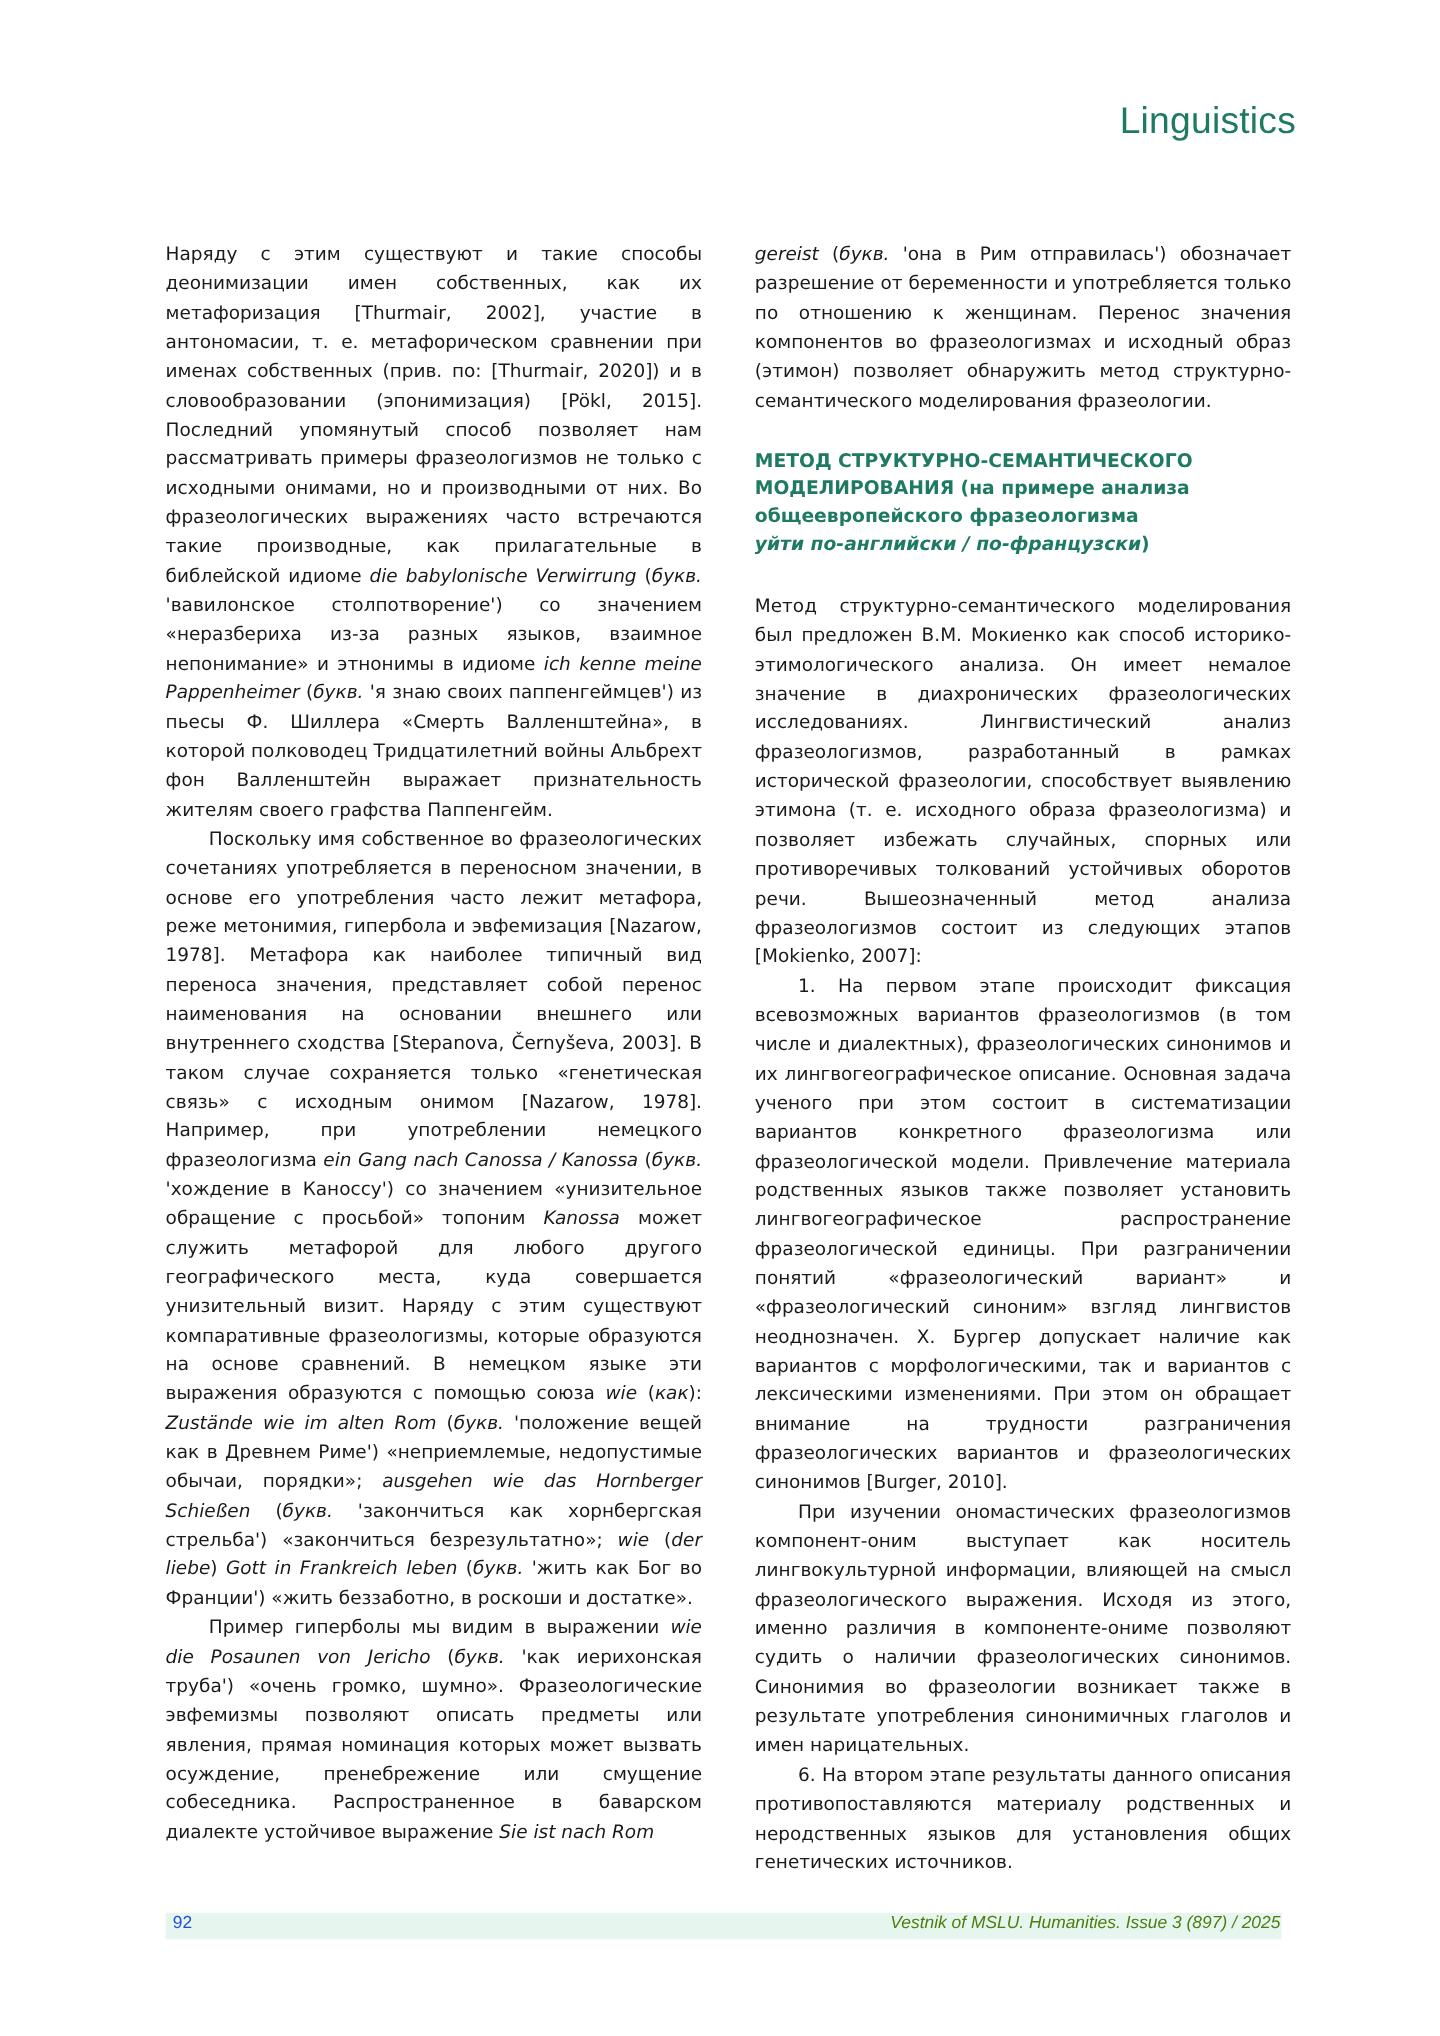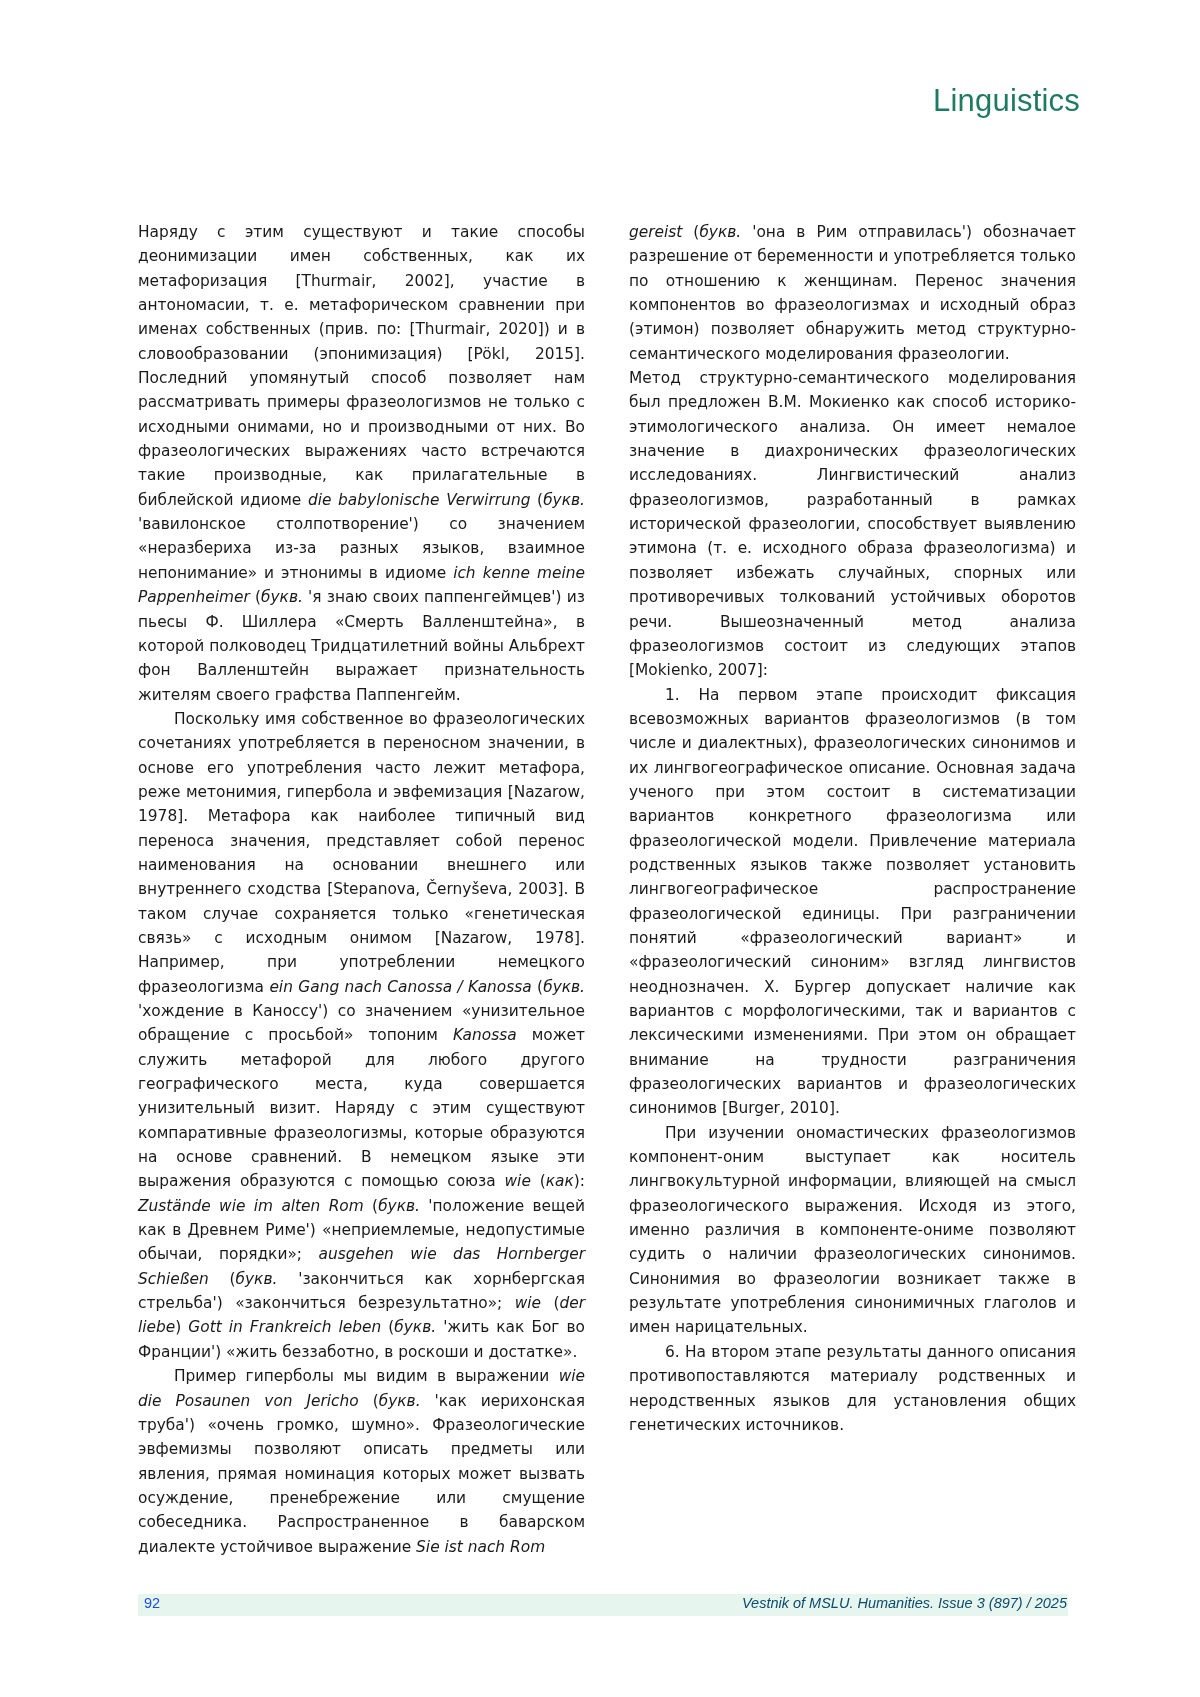--- a/index.html
+++ b/index.html
@@ -1,42 +1,43 @@
 <!DOCTYPE html>
 <html><head>
 <meta charset="utf-8">
 <style>
   html, body { margin: 0; padding: 0; background: #ffffff; }
   body { width: 1200px; height: 1697px; position: relative; overflow: hidden; font-family: "DejaVu Sans", sans-serif; color: #1a1a1a; }
   .section-label { position: absolute; right: 120px; top: 83px; font-family: "Liberation Sans", sans-serif; font-size: 31px; color: #1f7a63; letter-spacing: 0.2px; }
-  .col { position: absolute; top: 200px; width: 447px; font-size: 15.4px; line-height: 24.35px; text-align: justify; hyphens: manual; margin-top: 20px; }
+  .col { position: absolute; top: 200px; width: 447px; font-size: 15.4px; line-height: 24.35px; text-align: justify; hyphens: manual; }
   .col.left { left: 138px; }
   .col.right { left: 629px; }
   .col p { margin: 0; }
   .col p.indent { text-indent: 36px; }
   .col i { font-style: italic; }
   .heading { margin: 27px 0 28px 0 !important; font-family: "DejaVu Sans", sans-serif; font-weight: bold; font-size: 15.6px; line-height: 23px; color: #1f7a63; text-align: left !important; }
   .heading i { font-style: italic; }
   .footer-bar { position: absolute; left: 138px; top: 1594px; width: 930px; height: 22px; background: #e6f6ee; }
   .footer-page { position: absolute; left: 144px; top: 1595px; font-family: "Liberation Sans", sans-serif; font-size: 14.5px; color: #1d4ed8; }
-  .footer-journal { position: absolute; right: 133px; top: 1595px; font-family: "Liberation Sans", sans-serif; font-style: italic; font-size: 14.5px; color: #0c4a6e; }
+  .footer-journal { position: absolute; right: 133px; top: 1595px; font-family: "Liberation Sans", sans-serif; font-style: italic; font-size: 14.5px; color: #4d7c0f; }
 </style>
 </head>
 <body>
 
 <div class="section-label">Linguistics</div>
 
 <div class="col left">
   <p>Наряду с этим существуют и такие способы деонимизации имен собственных, как их метафоризация [Thurmair, 2002], участие в антономасии, т. е. метафорическом сравнении при именах собственных (прив. по: [Thurmair, 2020]) и в словообразовании (эпонимизация) [Pökl, 2015]. Последний упомянутый способ позволяет нам рассматривать примеры фразеологизмов не только с исходными онимами, но и производными от них. Во фразеологических выражениях часто встречаются такие производные, как прилагательные в библейской идиоме <i>die babylonische Verwirrung</i> (<i>букв.</i> 'вавилонское столпотворение') со значением «неразбериха из-за разных языков, взаимное непонимание» и этнонимы в идиоме <i>ich kenne meine Pappenheimer</i> (<i>букв.</i> 'я знаю своих паппенгеймцев') из пьесы Ф. Шиллера «Смерть Валленштейна», в которой полководец Тридцатилетний войны Альбрехт фон Валленштейн выражает признательность жителям своего графства Паппенгейм.</p>
   <p class="indent">Поскольку имя собственное во фразеологических сочетаниях употребляется в переносном значении, в основе его употребления часто лежит метафора, реже метонимия, гипербола и эвфемизация [Nazarow, 1978]. Метафора как наиболее типичный вид переноса значения, представляет собой перенос наименования на основании внешнего или внутреннего сходства [Stepanova, Černyševa, 2003]. В таком случае сохраняется только «генетическая связь» с исходным онимом [Nazarow, 1978]. Например, при употреблении немецкого фразеологизма <i>ein Gang nach Canossa / Kanossa</i> (<i>букв.</i> 'хождение в Каноссу') со значением «унизительное обращение с просьбой» топоним <i>Kanossa</i> может служить метафорой для любого другого географического места, куда совершается унизительный визит. Наряду с этим существуют компаративные фразеологизмы, которые образуются на основе сравнений. В немецком языке эти выражения образуются с помощью союза <i>wie</i> (<i>как</i>): <i>Zustände wie im alten Rom</i> (<i>букв.</i> 'положение вещей как в Древнем Риме') «неприемлемые, недопустимые обычаи, порядки»; <i>ausgehen wie das Hornberger Schießen</i> (<i>букв.</i> 'закончиться как хорнбергская стрельба') «закончиться безрезультатно»; <i>wie</i> (<i>der liebe</i>) <i>Gott in Frankreich leben</i> (<i>букв.</i> 'жить как Бог во Франции') «жить беззаботно, в роскоши и достатке».</p>
   <p class="indent">Пример гиперболы мы видим в выражении <i>wie die Posaunen von Jericho</i> (<i>букв.</i> 'как иерихонская труба') «очень громко, шумно». Фразеологические эвфемизмы позволяют описать предметы или явления, прямая номинация которых может вызвать осуждение, пренебрежение или смущение собеседника. Распространенное в баварском диалекте устойчивое выражение <i>Sie ist nach Rom</i></p>
 </div>
 
 <div class="col right">
   <p><i>gereist</i> (<i>букв.</i> 'она в Рим отправилась') обозначает разрешение от беременности и употребляется только по отношению к женщинам. Перенос значения компонентов во фразеологизмах и исходный образ (этимон) позволяет обнаружить метод структурно-семантического моделирования фразеологии.</p>
+  <p class="heading"><span>МЕТОД СТРУКТУРНО-СЕМАНТИЧЕСКОГО МОДЕЛИРОВАНИЯ (на примере анализа общеевропейского фразеологизма</span><br><i>уйти по-английски / по-французски</i><span>)</span></p>
   <p>Метод структурно-семантического моделирования был предложен В.М. Мокиенко как способ историко-этимологического анализа. Он имеет немалое значение в диахронических фразеологических исследованиях. Лингвистический анализ фразеологизмов, разработанный в рамках исторической фразеологии, способствует выявлению этимона (т. е. исходного образа фразеологизма) и позволяет избежать случайных, спорных или противоречивых толкований устойчивых оборотов речи. Вышеозначенный метод анализа фразеологизмов состоит из следующих этапов [Mokienko, 2007]:</p>
   <p class="indent">1. На первом этапе происходит фиксация всевозможных вариантов фразеологизмов (в том числе и диалектных), фразеологических синонимов и их лингвогеографическое описание. Основная задача ученого при этом состоит в систематизации вариантов конкретного фразеологизма или фразеологической модели. Привлечение материала родственных языков также позволяет установить лингвогеографическое распространение фразеологической единицы. При разграничении понятий «фразеологический вариант» и «фразеологический синоним» взгляд лингвистов неоднозначен. Х. Бургер допускает наличие как вариантов с морфологическими, так и вариантов с лексическими изменениями. При этом он обращает внимание на трудности разграничения фразеологических вариантов и фразеологических синонимов [Burger, 2010].</p>
   <p class="indent">При изучении ономастических фразеологизмов компонент-оним выступает как носитель лингвокультурной информации, влияющей на смысл фразеологического выражения. Исходя из этого, именно различия в компоненте-ониме позволяют судить о наличии фразеологических синонимов. Синонимия во фразеологии возникает также в результате употребления синонимичных глаголов и имен нарицательных.</p>
   <p class="indent">6. На втором этапе результаты данного описания противопоставляются материалу родственных и неродственных языков для установления общих генетических источников.</p>
 </div>
 
 <div class="footer-bar"></div>
 <div class="footer-page">92</div>
 <div class="footer-journal">Vestnik of MSLU. Humanities. Issue 3 (897) / 2025</div>
 

